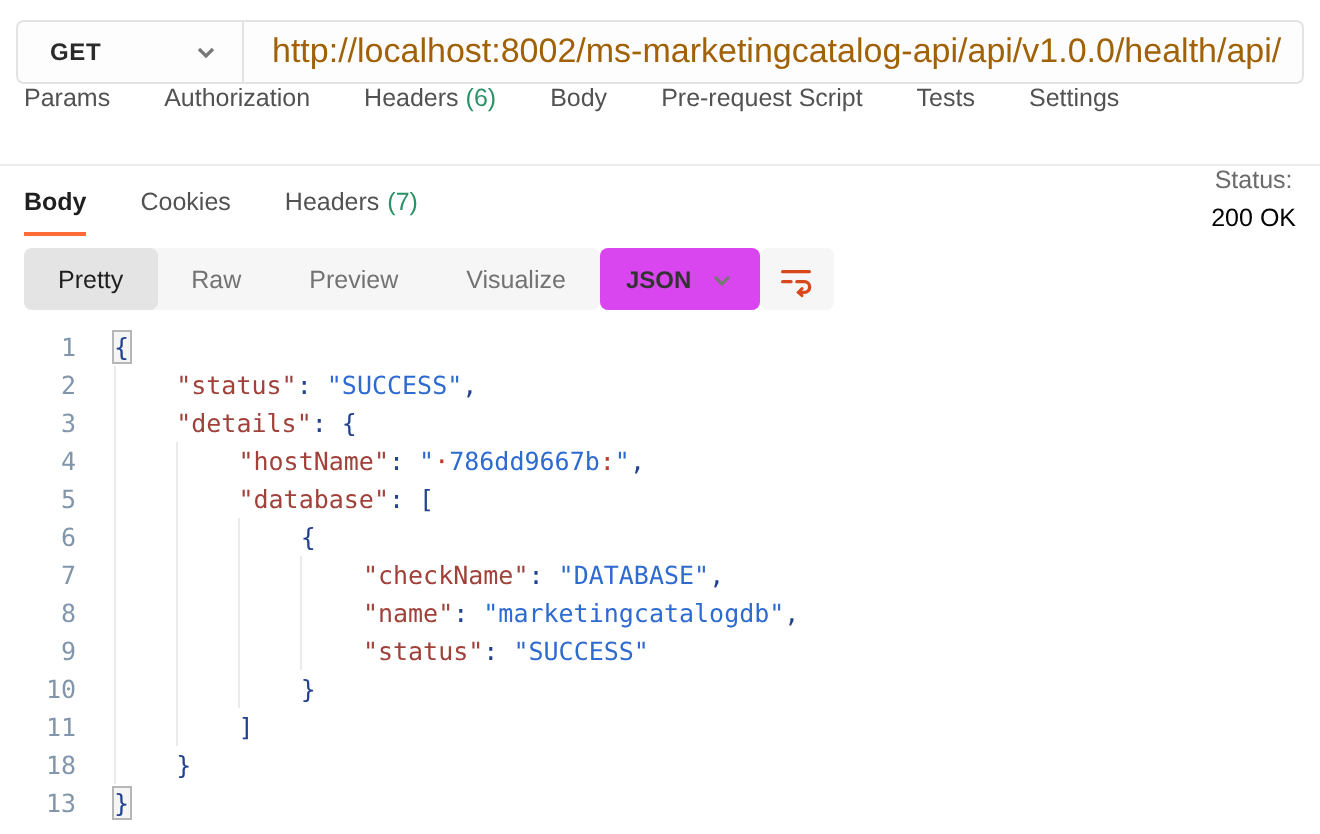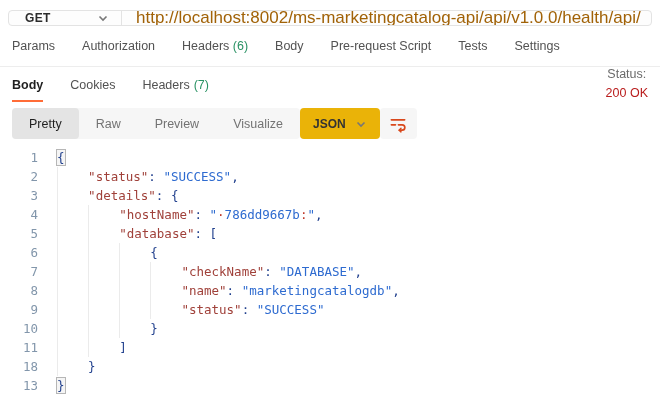--- a/index.html
+++ b/index.html
@@ -1,52 +1,52 @@
 <!DOCTYPE html>
 <html><head>
 <meta charset="utf-8">
 <style>
   * { margin:0; padding:0; box-sizing:border-box; }
   html,body { width:660px; height:417px; background:#ffffff; overflow:hidden;
     font-family:"Liberation Sans", sans-serif; -webkit-font-smoothing:antialiased; }
 
   
-  .url-bar { display:flex; align-items:stretch; margin:10px 8px 0 8px; height:16px;
+  .url-bar { display:flex; align-items:stretch; margin:10px 8px 0 8px; height:32px;
     border:1px solid #e3e3e3; border-radius:4px; background:#fdfdfd; }
   .method-select { display:flex; align-items:center; justify-content:space-between;
     width:112px; padding:0 12px 0 16px; cursor:pointer; }
   .method-label { font-size:12px; font-weight:700; color:#2b2b2b; letter-spacing:.3px; }
   .chev { width:12px; height:12px; stroke:#777; stroke-width:1.6; fill:none; }
   .vdiv { width:1px; background:#e3e3e3; }
   .url-text { display:flex; align-items:center; padding-left:14px; font-size:17px;
     color:#a16207; flex:1; white-space:nowrap; overflow:hidden; }
 
   
-  .req-tabs { display:flex; align-items:center; gap:27px; height:41px; padding:0 12px;
+  .req-tabs { display:flex; gap:27px; height:41px; padding:0 12px;
     border-bottom:1px solid #ededed; font-size:12.5px; color:#525252; }
   .req-tab { cursor:pointer; white-space:nowrap; }
   .count-green { color:#2a9264; }
 
   
   .resp-header { display:flex; align-items:stretch; height:35px; padding:0 12px;
     font-size:12.5px; color:#525252; }
   .resp-tab { display:flex; align-items:center; gap:4px; margin-right:27px; cursor:pointer;
     border-bottom:2px solid transparent; padding-top:2px; white-space:nowrap; }
   .resp-tab.active { color:#1f1f1f; font-weight:600; border-bottom-color:#ff6c37; }
   .resp-status { margin-left:auto; display:flex; align-items:center; gap:5px;flex-direction:column; }
   .status-label { color:#6b6b6b; }
-  .status-value { color:#b91c1c;text-align:center; }
+  .status-value { color:#000000;text-align:center; }
 
   
   .view-bar { display:flex; align-items:center; padding:0 12px; margin:6px 0 7px; height:31px; }
   .seg-group { display:flex; background:#f6f6f6; border-radius:4px; height:31px; }
   .seg-item { display:flex; align-items:center; padding:0 17px; font-size:12.5px;
     color:#737373; cursor:pointer; border-radius:4px; }
   .seg-item.active { background:#e4e4e4; color:#1f1f1f; }
-  .json-btn { display:flex; align-items:center; gap:9px; background:#eab308; border-radius:4px;
+  .json-btn { display:flex; align-items:center; gap:9px; background:#d946ef; border-radius:4px;
     height:31px; padding:0 13px; font-size:12px; font-weight:600; color:#333; cursor:pointer; }
   .wrap-btn { display:flex; align-items:center; justify-content:center; background:#f6f6f6;
     border-radius:4px; height:31px; width:37px; cursor:pointer; }
 
   
   .code-area { font-family:"DejaVu Sans Mono","Liberation Mono",monospace; font-size:12.5px;
     line-height:19px; padding-top:2px; }
   .code-line { display:flex; }
   .gutter { flex:none; width:38px; text-align:right; color:#8296ab; user-select:none; }
   .line-text { margin-left:19px; white-space:pre; }

